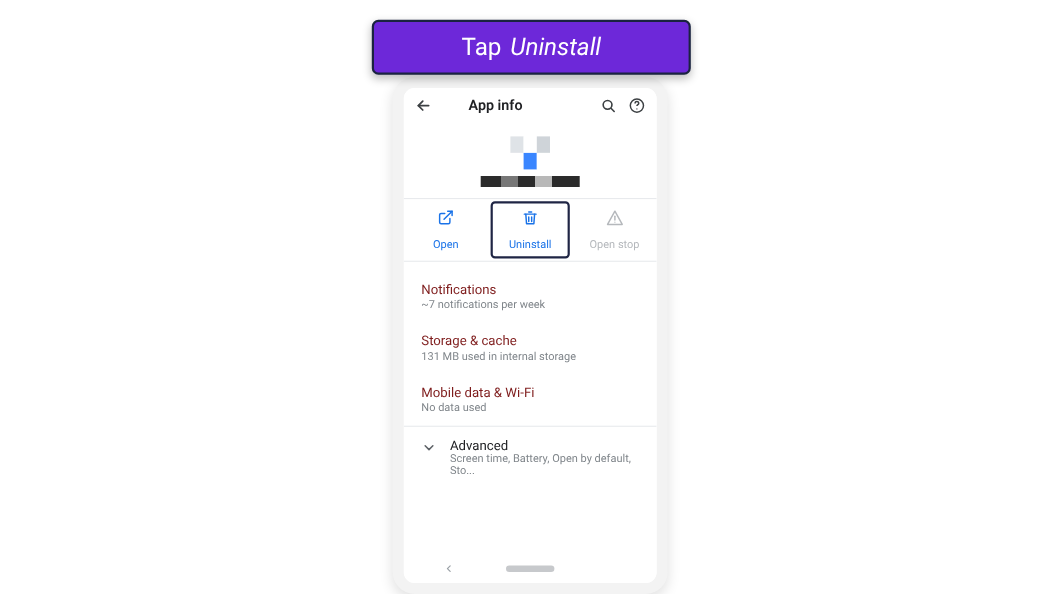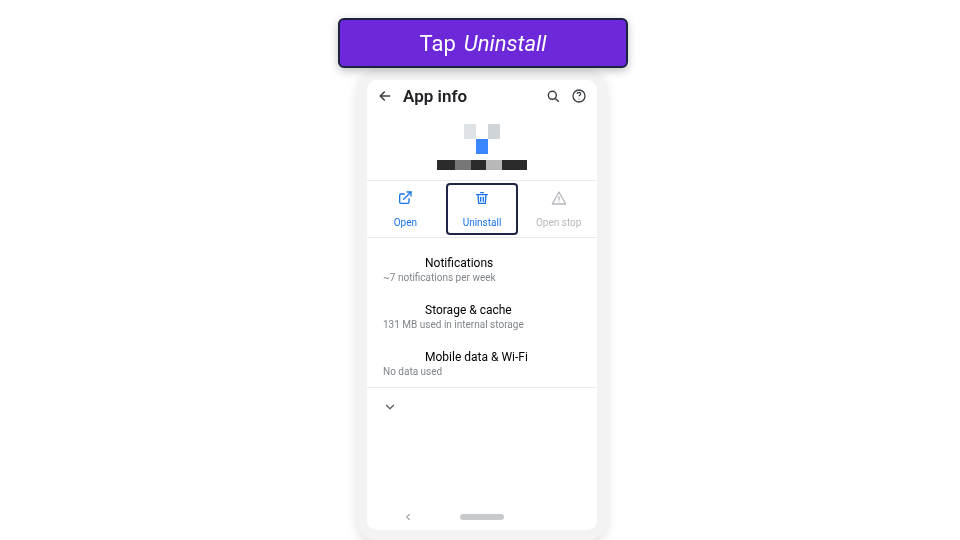--- a/index.html
+++ b/index.html
@@ -49,21 +49,21 @@
       font-size: 12px;
       color: #202124;
     }
     .appbar {
       height: 32px;
       display: flex;
       align-items: center;
       padding: 0 10px;
       gap: 10px;
     }
-    .appbar .title { font-weight: 600; font-size: 17px; flex: 1; }
+    .appbar .title { font-weight: 600; font-size: 13px; flex: 1; margin-left: 23px; }
     .appbar .icon { width: 16px; height: 16px; display:flex; align-items:center; justify-content:center; color:#3c4043; }
     .app-icon-area { display:flex; flex-direction:column; align-items:center; padding: 12px 0 10px; }
     .app-icon {
       width: 36px; height: 30px; position: relative; margin-bottom: 6px;
       display:grid; grid-template-columns: repeat(3,1fr); grid-template-rows: repeat(2,1fr);
     }
     .pix { width:100%; height:100%; }
     .p1{background:#dfe3e7;} .p2{background:#fff;} .p3{background:#cfd4d9;}
     .p4{background:#fff;} .p5{background:#3a86ff;} .p6{background:#fff;}
     .app-name {
@@ -80,21 +80,21 @@
     .highlight-box {
       position:absolute;
       top:2px; left:2px; right:2px; bottom:2px;
       border:2px solid #1f2544;
       border-radius:4px;
       pointer-events:none;
     }
     .action-wrap { position:relative; flex:1; display:flex; }
     .settings-list { padding: 8px 16px 0; }
     .setting { padding: 10px 0; }
-    .setting .stitle { font-size:12px; color:#000000; margin-bottom:2px;margin-left:42px; }
+    .setting .stitle { font-size:12px; color:#7f1d1d; margin-bottom:2px; }
     .setting .ssub { font-size:10px; color:#80868b; }
     .adv-row { display:flex; align-items:flex-start; padding:10px 12px 10px 16px; gap:12px; }
     .adv-row .chev { color:#5f6368; margin-top:2px; }
     .adv-text .stitle { font-size:12px; }
     .adv-text .ssub { font-size:10px; color:#80868b; }
     .navbar {
       position:absolute; bottom:0; left:0; right:0; height:26px;
       display:flex; align-items:center; justify-content:space-between;
       padding: 0 36px;
     }
@@ -206,20 +206,24 @@
     </div>
 
     <div class="divider"></div>
 
     <div class="adv-row">
       <span class="chev">
         <svg viewBox="0 0 24 24" width="14" height="14" fill="none" stroke="#5f6368" stroke-width="2.4" stroke-linecap="round" stroke-linejoin="round">
             <path d="M6 9l6 6 6-6"></path>
           </svg>
       </span>
+      <div class="adv-text">
+        <div class="stitle">Advanced</div>
+        <div class="ssub">Screen time, Battery, Open by default, Sto...</div>
+      </div>
     </div>
 
     <div class="navbar">
       <span>
         <svg class="nav-back" viewBox="0 0 24 24" fill="none" stroke="#9aa0a6" stroke-width="2.6" stroke-linecap="round" stroke-linejoin="round">
             <path d="M15 18l-6-6 6-6"></path>
           </svg>
       </span>
       <div class="nav-pill"></div>
       <span style="width:10px"></span>

